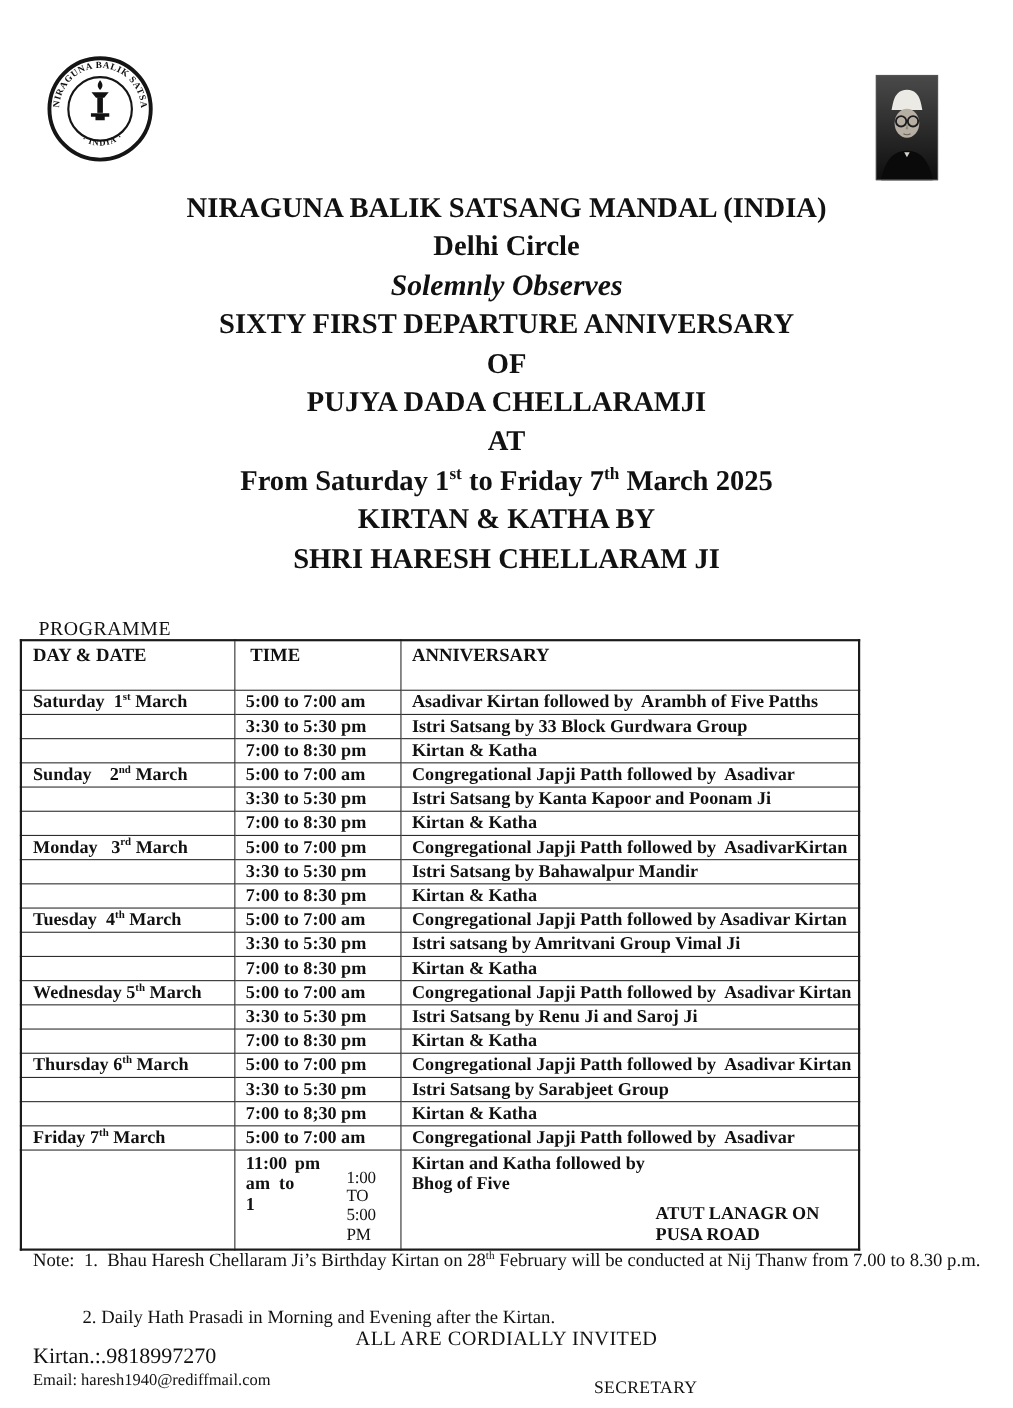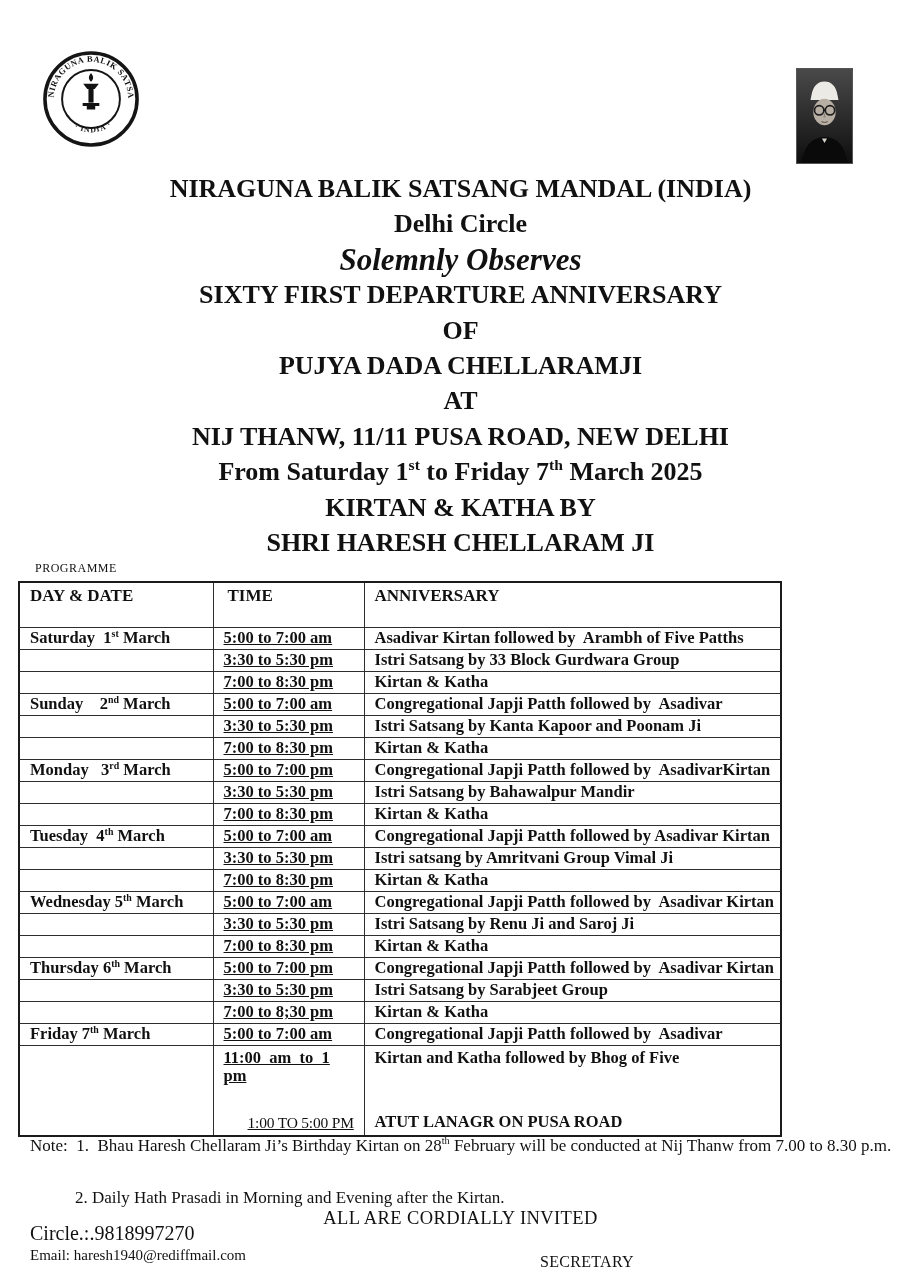--- a/index.html
+++ b/index.html
@@ -6,41 +6,41 @@
   .page{
     position:relative;width:921px;height:1280px;background:#ffffff;
     font-family:"Liberation Serif","DejaVu Serif",serif;color:#111;overflow:hidden;
   }
   
   .seal{position:absolute;left:42px;top:50px;width:98px;height:98px;}
   .photo{position:absolute;left:796px;top:68px;width:57px;height:96px;}
   
   .titles{position:absolute;top:171px;left:0;right:0;text-align:center;}
   .t-line{font-weight:bold;font-size:26px;line-height:35.4px;white-space:pre;}
-  .t-line.italic{font-style:italic;font-weight:600;font-size:31px;}
+  .t-line.italic{font-style:italic;font-weight:600;font-size:27px;}
   sup{font-size:60%;line-height:0;vertical-align:super;}
   
-  .programme-label{position:absolute;left:35px;top:561px;font-size:12px;letter-spacing:.5px;}
+  .programme-label{position:absolute;left:35px;top:561px;font-size:18px;letter-spacing:.5px;}
   table.programme{
     position:absolute;left:18px;top:581px;width:764px;
     border-collapse:collapse;table-layout:fixed;border:2px solid #1b1b1b;
   }
   .programme th,.programme td{border:1.6px solid #2e2e2e;white-space:pre-wrap;overflow:hidden;}
   .programme th{
     height:41px;vertical-align:top;text-align:left;
     font-size:17px;padding:3px 4px 0 10px;font-weight:bold;
   }
   .programme th.h-time{padding-left:14px;margin-left:28px;}
   .programme td{
     height:21px;font-size:16.5px;font-weight:bold;line-height:1.12;
     padding:0 4px 0 10px;vertical-align:middle;
   }
-  .programme td.c-time{text-decoration:underline;}
+  .programme td.c-time{}
   .programme tr.tall td{height:86px;vertical-align:top;padding-top:3px;}
-  .vwrap{display:flex;flex-direction:column;height:82px;}
+  .vwrap{display:flex;flex-direction:row;height:82px;}
   .tt-plain{font-weight:normal;font-size:15.5px;margin-top:auto;letter-spacing:-.2px;margin-left:24px;}
   .pt-bottom{margin-top:auto;}
   
   .note1{position:absolute;left:30px;top:1132px;width:880px;font-weight:normal;font-size:17px;line-height:27px;white-space:pre-wrap;}
   .note2{position:absolute;left:75px;top:1188px;font-size:17px;white-space:pre-wrap;}
   .invited{position:absolute;left:0;right:0;top:1208px;text-align:center;font-size:18.5px;letter-spacing:.4px;}
   .mobile{position:absolute;left:30px;top:1222px;font-size:20px;}
   .email{position:absolute;left:30px;top:1247px;font-size:15px;}
   .secretary{position:absolute;left:540px;top:1253px;font-size:16px;letter-spacing:.3px;}
 </style>
@@ -93,21 +93,20 @@
   </svg>
 
   <div class="titles">
     <div class="t-line">NIRAGUNA BALIK SATSANG MANDAL (INDIA)</div>
     <div class="t-line">Delhi Circle</div>
     <div class="t-line italic">Solemnly Observes</div>
     <div class="t-line">SIXTY FIRST DEPARTURE ANNIVERSARY</div>
     <div class="t-line">OF</div>
     <div class="t-line">PUJYA DADA CHELLARAMJI</div>
     <div class="t-line">AT</div>
-    <div class="t-line">NIJ THANW, 11/11 PUSA ROAD, NEW DELHI</div>
     <div class="t-line">From Saturday 1<sup>st</sup> to Friday 7<sup>th</sup> March 2025</div>
     <div class="t-line">KIRTAN &amp; KATHA BY</div>
     <div class="t-line">SHRI HARESH CHELLARAM JI</div>
   </div>
 
   <div class="programme-label">PROGRAMME</div>
   <table class="programme">
     <colgroup>
         <col style="width:194px">
         <col style="width:151px">
@@ -220,17 +219,17 @@
           <td class="c-day"></td>
           <td class="c-time"><div class="vwrap"><div>11:00  am  to  1</div><div>pm</div><div class="tt-plain">1:00 TO 5:00 PM</div></div></td>
           <td class="c-part"><div class="vwrap"><div>Kirtan and Katha followed by Bhog of Five</div><div class="pt-bottom">ATUT LANAGR ON PUSA ROAD</div></div></td>
         </tr>
       </tbody>
   </table>
 
   <div class="note1">Note:  1.  Bhau Haresh Chellaram Ji’s Birthday Kirtan on 28<sup>th</sup> February will be conducted at Nij Thanw from 7.00 to 8.30 p.m.</div>
   <div class="note2">2. Daily Hath Prasadi in Morning and Evening after the Kirtan.</div>
   <div class="invited">ALL ARE CORDIALLY INVITED</div>
-  <div class="mobile">Circle.:.9818997270</div>
+  <div class="mobile">Kirtan.:.9818997270</div>
   <div class="email">Email: haresh1940@rediffmail.com</div>
   <div class="secretary">SECRETARY</div>
 
 </div>
 
 </body></html>

